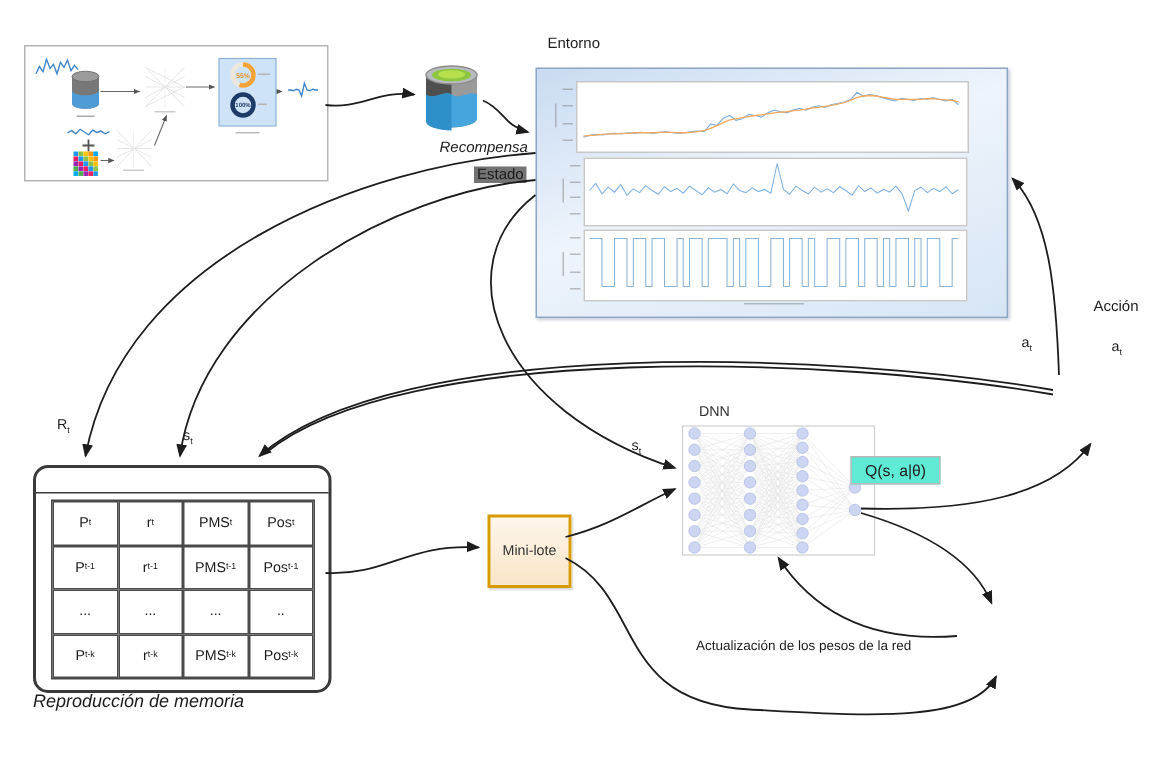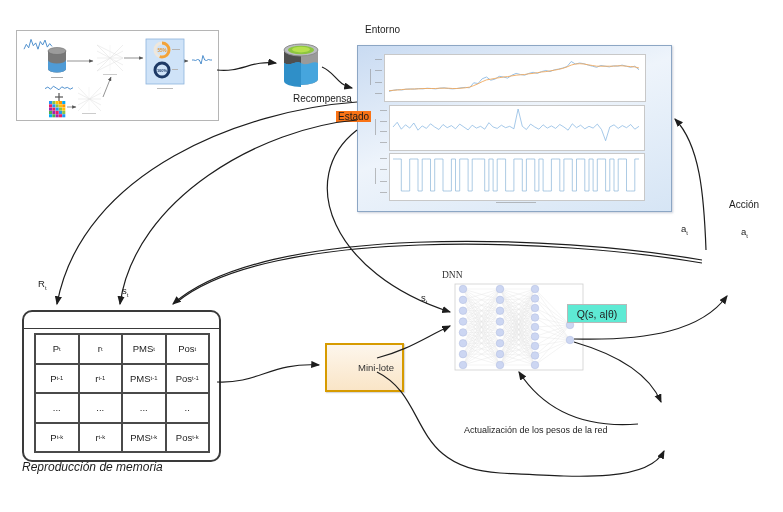--- a/index.html
+++ b/index.html
@@ -31,21 +31,21 @@
         display:flex;align-items:center;justify-content:center;text-align:center;
         font-size:9px;color:#333;box-shadow:1px 1px 1px rgba(180,180,180,.5);}
   
   .agente{position:absolute;left:702px;top:250px;width:53px;height:43px;border-radius:10px;
           border:1px solid #9a9a9a;background:linear-gradient(180deg,#e9d8fb 0%,#b06df5 45%,#6a17d8 100%);
           display:flex;align-items:center;justify-content:center;color:#f4eefc;font-size:11.5px;
           box-shadow:2px 2px 2px rgba(120,120,120,.55);}
   
   .qbox{position:absolute;left:567px;top:304px;width:58px;height:17px;background:#5eead4;border:1px solid #b9b9b9;
         display:flex;align-items:center;justify-content:center;font-size:10.5px;font-weight:normal;color:#222;}
-  .white-bg{background:#f97316;padding:0 2px;margin-left:20px;}
+  .white-bg{background:#737373;padding:0 2px;}
 </style>
 </head>
 <body>
 
 <div class="canvas">
 
   <div class="gan-box">
     <svg width="201" height="89" viewBox="0 0 201 89">
       <defs>
         <marker id="ah-s" markerWidth="7" markerHeight="7" refX="5.5" refY="2.5" orient="auto">
@@ -143,21 +143,21 @@
     <svg width="42" height="48" viewBox="0 0 42 48">
       <path d="M4,9 v29 a17,6 0 0 0 34,0 v-29" fill="#9a9a9a"></path>
       <path d="M4,9 v29 a17,6 0 0 0 17,6 v-35" fill="#4f4f4f"></path>
       <path d="M4,22 c6,4 12,-3 17,0 c6,4 12,-3 17,0 v16 a17,6 0 0 1 -34,0 z" fill="#46a5dd"></path>
       <path d="M4,22 c6,4 12,-3 17,0 v24 a17,6 0 0 1 -17,-6 z" fill="#2f8fc8"></path>
       <ellipse cx="21" cy="9" rx="17" ry="6" fill="#b9bcbf" stroke="#8d8d8d" stroke-width="1"></ellipse>
       <ellipse cx="21" cy="9" rx="13" ry="4.2" fill="#8dc63f"></ellipse>
       <ellipse cx="21" cy="8.6" rx="9" ry="2.8" fill="#b6e04e"></ellipse>
     </svg>
   </div>
-  <div class="lbl" style="left:293px;top:93px;">Recompensa</div>
+  <div class="lbl" style="left:293px;top:93px;font-style:italic;">Recompensa</div>
 
   <div class="lbl" style="left:365px;top:24px;">Entorno</div>
   <div class="entorno">
     <div class="panel" style="left:26px;top:8px;width:260px;height:46px;">
       <svg width="258" height="44" viewBox="0 0 258 44">
         <polyline id="price-blue" fill="none" stroke="#7fb1e0" stroke-width="0.8" points="4.0,36.4 8.2,35.3 12.5,34.6 16.7,35.0 20.9,34.2 25.2,33.9 29.4,34.2 33.7,33.5 37.9,33.9 42.1,33.2 46.4,33.5 50.6,33.9 54.8,33.2 59.1,32.8 63.3,33.5 67.6,33.9 71.8,33.5 76.0,32.8 80.3,32.4 84.5,32.8 88.7,27.8 93.0,28.5 97.2,23.8 101.5,22.0 105.7,25.2 109.9,24.2 114.2,21.3 118.4,22.0 122.6,23.1 126.9,20.2 131.1,18.4 135.4,19.5 139.6,20.2 143.8,18.4 148.1,17.3 152.3,18.4 156.5,16.6 160.8,15.5 165.0,16.6 169.3,14.8 173.5,14.1 177.7,13.0 182.0,11.6 186.2,6.5 190.4,9.0 194.7,8.0 198.9,8.7 203.2,10.1 207.4,11.2 211.6,12.3 215.9,10.5 220.1,11.2 224.3,11.9 228.6,10.8 232.8,11.2 237.1,10.1 241.3,11.2 245.5,12.3 249.8,11.2 254.0,14.8"></polyline>
         <polyline id="price-orange" fill="none" stroke="#f0a95f" stroke-width="0.9" points="4.0,35.7 8.2,35.3 12.5,35.0 16.7,34.6 20.9,34.2 25.2,34.2 29.4,33.9 33.7,33.9 37.9,33.5 42.1,33.5 46.4,33.5 50.6,33.5 54.8,33.2 59.1,33.2 63.3,33.2 67.6,33.5 71.8,33.5 76.0,33.2 80.3,32.8 84.5,32.1 88.7,30.6 93.0,28.8 97.2,26.7 101.5,24.9 105.7,24.2 109.9,23.4 114.2,22.7 118.4,22.0 122.6,21.6 126.9,20.9 131.1,20.2 135.4,19.8 139.6,19.5 143.8,18.8 148.1,18.4 152.3,17.7 156.5,17.0 160.8,16.6 165.0,15.9 169.3,15.2 173.5,14.4 177.7,13.4 182.0,11.9 186.2,10.1 190.4,9.0 194.7,8.7 198.9,9.0 203.2,9.8 207.4,10.5 211.6,11.2 215.9,11.2 220.1,11.2 224.3,11.2 228.6,11.2 232.8,10.8 237.1,10.8 241.3,11.2 245.5,11.6 249.8,11.9 254.0,13.0"></polyline>
       </svg>
     </div>
     <div class="panel" style="left:31px;top:59px;width:254px;height:44px;">
@@ -250,26 +250,26 @@
           <sub>t-k</sub>
         </div>
         <div class="mcell">
           <span>Pos</span>
           <sub>t-k</sub>
         </div>
       </div>
   </div>
   <div class="lbl" style="left:22px;top:461px;width:195px;text-align:left;font-size:12px;font-style:italic;">Reproducción de memoria</div>
 
-  <div class="obox" style="left:325px;top:343px;width:52px;height:45px;font-size:9.5px;padding-left:23px;">
+  <div class="obox" style="left:325px;top:343px;width:52px;height:45px;font-size:9.5px;">
     <span>Mini-lote</span>
   </div>
 
 
-  <div class="lbl" style="left:442px;top:270px;font-size:9.5px;color:#333;font-family:Liberation Serif, serif;">DNN</div>
+  <div class="lbl" style="left:466px;top:270px;font-size:9.5px;color:#333;">DNN</div>
   <svg id="dnn-svg" class="abs" style="left:450px;top:282px;" width="140" height="92" viewBox="0 0 140 92">
     <rect x="5" y="2" width="128" height="86" fill="#fff" stroke="#cfcfcf" stroke-width="0.8"></rect>
   <line x1="13" y1="7" x2="50" y2="7" stroke="#e4e4e4" stroke-width="0.4"></line>
       <line x1="13" y1="7" x2="50" y2="17.857142857142858" stroke="#e4e4e4" stroke-width="0.4"></line>
       <line x1="13" y1="7" x2="50" y2="28.714285714285715" stroke="#e4e4e4" stroke-width="0.4"></line>
       <line x1="13" y1="7" x2="50" y2="39.57142857142857" stroke="#e4e4e4" stroke-width="0.4"></line>
       <line x1="13" y1="7" x2="50" y2="50.42857142857143" stroke="#e4e4e4" stroke-width="0.4"></line>
       <line x1="13" y1="7" x2="50" y2="61.285714285714285" stroke="#e4e4e4" stroke-width="0.4"></line>
       <line x1="13" y1="7" x2="50" y2="72.14285714285714" stroke="#e4e4e4" stroke-width="0.4"></line>
       <line x1="13" y1="7" x2="50" y2="83" stroke="#e4e4e4" stroke-width="0.4"></line>

